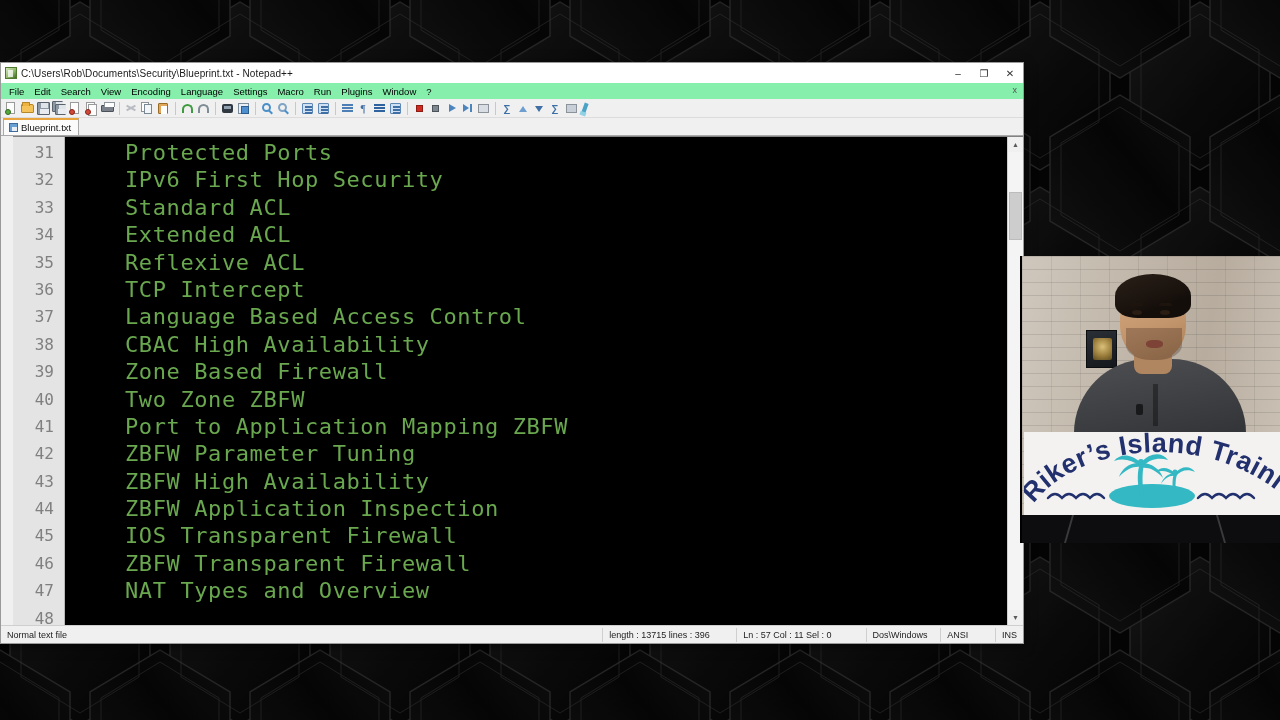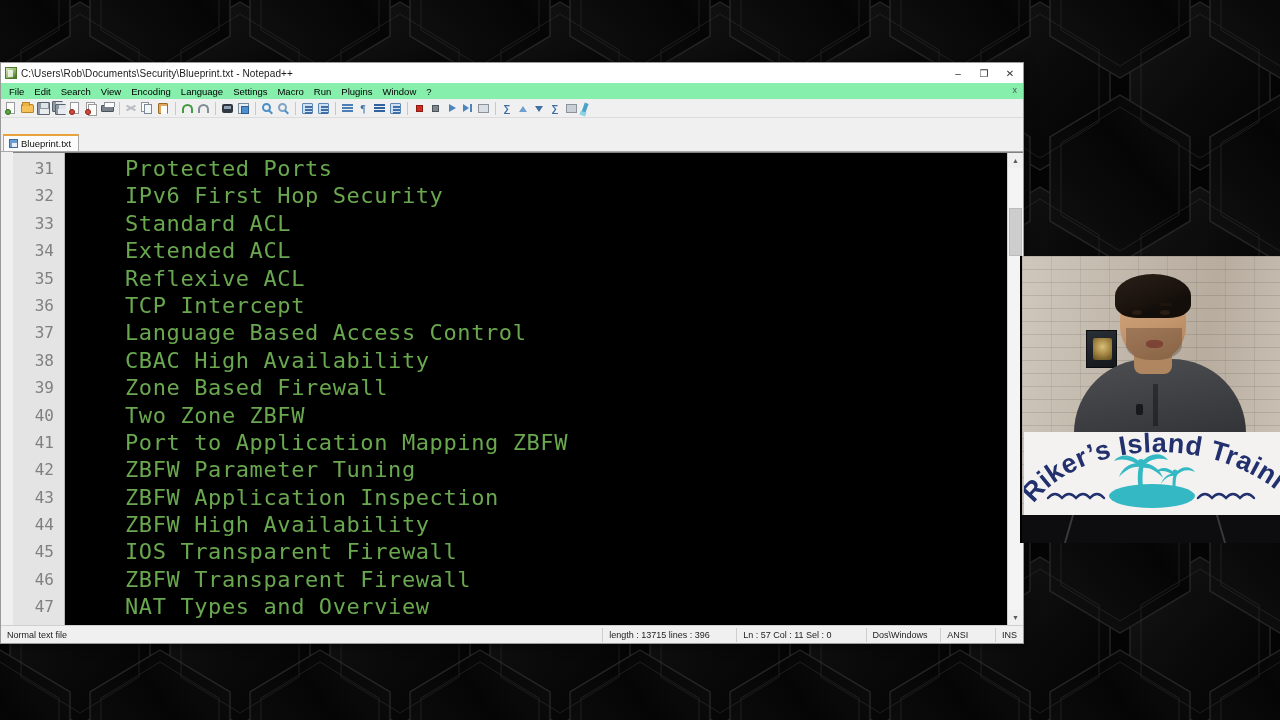--- a/index.html
+++ b/index.html
@@ -127,21 +127,20 @@
   .g-macro { position:absolute; left:2px; top:3px; width:11px; height:9px; background:#d9dee4; border:1px solid #8d939b; }
   .g-brush { position:absolute; left:3px; top:2px; width:4px; height:10px; background:#4aa3c7; transform:rotate(20deg); }
   .g-brush::after { content:""; position:absolute; left:-1px; bottom:-3px; width:6px; height:4px; background:#8fd2e6; }
 
   
   #tabbar {
     height: 18px; background: #f0f0f0;
     display: flex; align-items: flex-end;
     padding-left: 2px; flex: 0 0 auto;
     border-bottom: 1px solid #a9a9a9;
-    margin-top: 16px;
   }
   .doc-tab {
     height: 17px; background: #fbfbfb;
     border: 1px solid #a9a9a9; border-bottom: none;
     border-top: 2px solid #e8a33d;
     display: flex; align-items: center; gap: 3px;
     padding: 0 7px 0 5px;
     font-size: 9.5px; color: #111; white-space: nowrap;
   }
   .tab-save-ico {
@@ -531,22 +530,22 @@
       <div class="codeline">Standard ACL</div>
       <div class="codeline">Extended ACL</div>
       <div class="codeline">Reflexive ACL</div>
       <div class="codeline">TCP Intercept</div>
       <div class="codeline">Language Based Access Control</div>
       <div class="codeline">CBAC High Availability</div>
       <div class="codeline">Zone Based Firewall</div>
       <div class="codeline">Two Zone ZBFW</div>
       <div class="codeline">Port to Application Mapping ZBFW</div>
       <div class="codeline">ZBFW Parameter Tuning</div>
+      <div class="codeline">ZBFW High Availability</div>
       <div class="codeline">ZBFW Application Inspection</div>
-      <div class="codeline">ZBFW High Availability</div>
       <div class="codeline">IOS Transparent Firewall</div>
       <div class="codeline">ZBFW Transparent Firewall</div>
       <div class="codeline">NAT Types and Overview</div>
 
     </div>
 
     <div id="vscroll">
       <div class="sb-arrow top">▲</div>
       <div id="vthumb"></div>
       <div class="sb-arrow bottom">▼</div>

